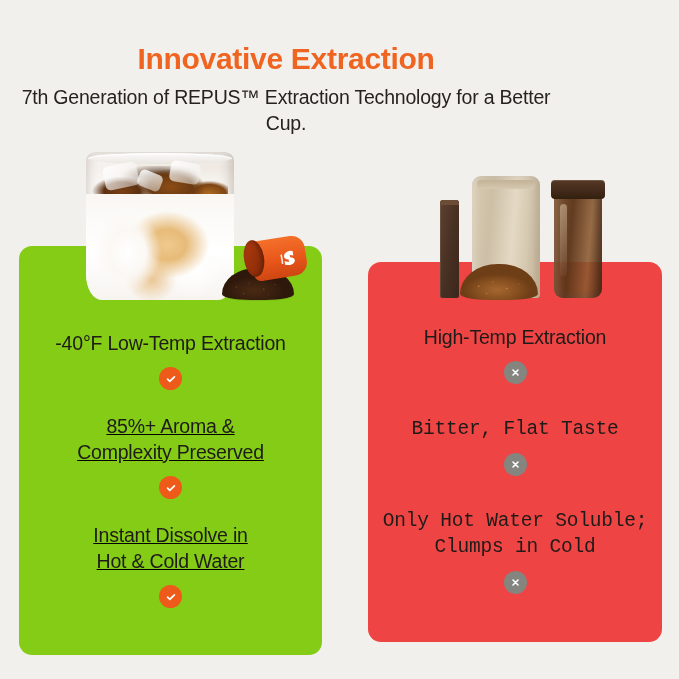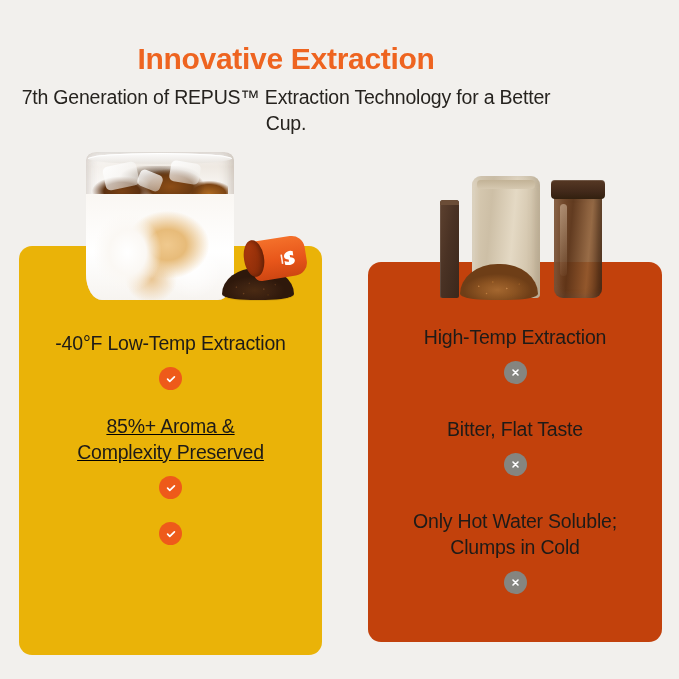--- a/index.html
+++ b/index.html
@@ -52,28 +52,28 @@
   
   .panel {
     position: absolute;
     border-radius: 13px;
   }
   .panel-left {
     left: 19px;
     top: 246px;
     width: 303px;
     height: 409px;
-    background: #eab308;
+    background: #84cc16;
   }
   .panel-right {
     left: 368px;
     top: 262px;
     width: 294px;
     height: 380px;
-    background: #c2410c;
+    background: #ef4444;
   }
 
   
   .rows {
     position: absolute;
     left: 0;
     width: 100%;
     box-sizing: border-box;
   }
   .rows-left  { top: 84px; padding: 0 14px; }
@@ -96,21 +96,21 @@
     margin: 11px auto 0 auto;
     display: flex;
     align-items: center;
     justify-content: center;
   }
   .badge-check { background: #EE5A1A; }
   .badge-cross { background: #858580; }
   .badge svg { display: block; }
 
   .rows-left  .frow + .frow { margin-top: 23px; text-decoration: underline; }
-  .rows-right .frow + .frow { margin-top: 32px; }
+  .rows-right .frow + .frow { margin-top: 32px; font-family: Liberation Mono, monospace; }
 
   
   .art-left {
     position: absolute;
     left: 86px;
     top: 150px;
     width: 232px;
     height: 180px;
   }
   .glass {
@@ -372,20 +372,22 @@
         <div class="frow-label">85%+ Aroma &amp;
 Complexity Preserved</div>
         <div class="badge badge-check">
           <svg width="12" height="12" viewBox="0 0 12 12" aria-hidden="true">
             <path d="M2.6 6.2 L4.8 8.4 L9.4 3.8" fill="none" stroke="#ffffff" stroke-width="1.7" stroke-linecap="round" stroke-linejoin="round"></path>
           </svg>
         </div>
       </div>
 
       <div class="frow">
+        <div class="frow-label">Instant Dissolve in
+Hot &amp; Cold Water</div>
         <div class="badge badge-check">
           <svg width="12" height="12" viewBox="0 0 12 12" aria-hidden="true">
             <path d="M2.6 6.2 L4.8 8.4 L9.4 3.8" fill="none" stroke="#ffffff" stroke-width="1.7" stroke-linecap="round" stroke-linejoin="round"></path>
           </svg>
         </div>
       </div>
 
     </div>
   </div>
 

